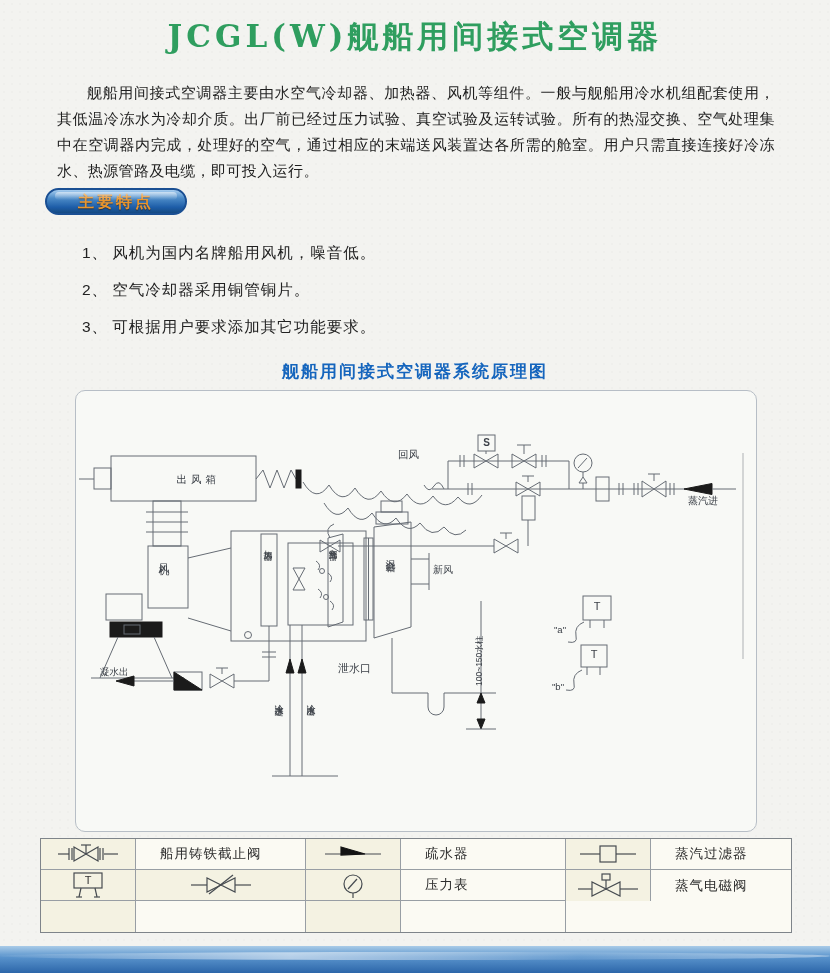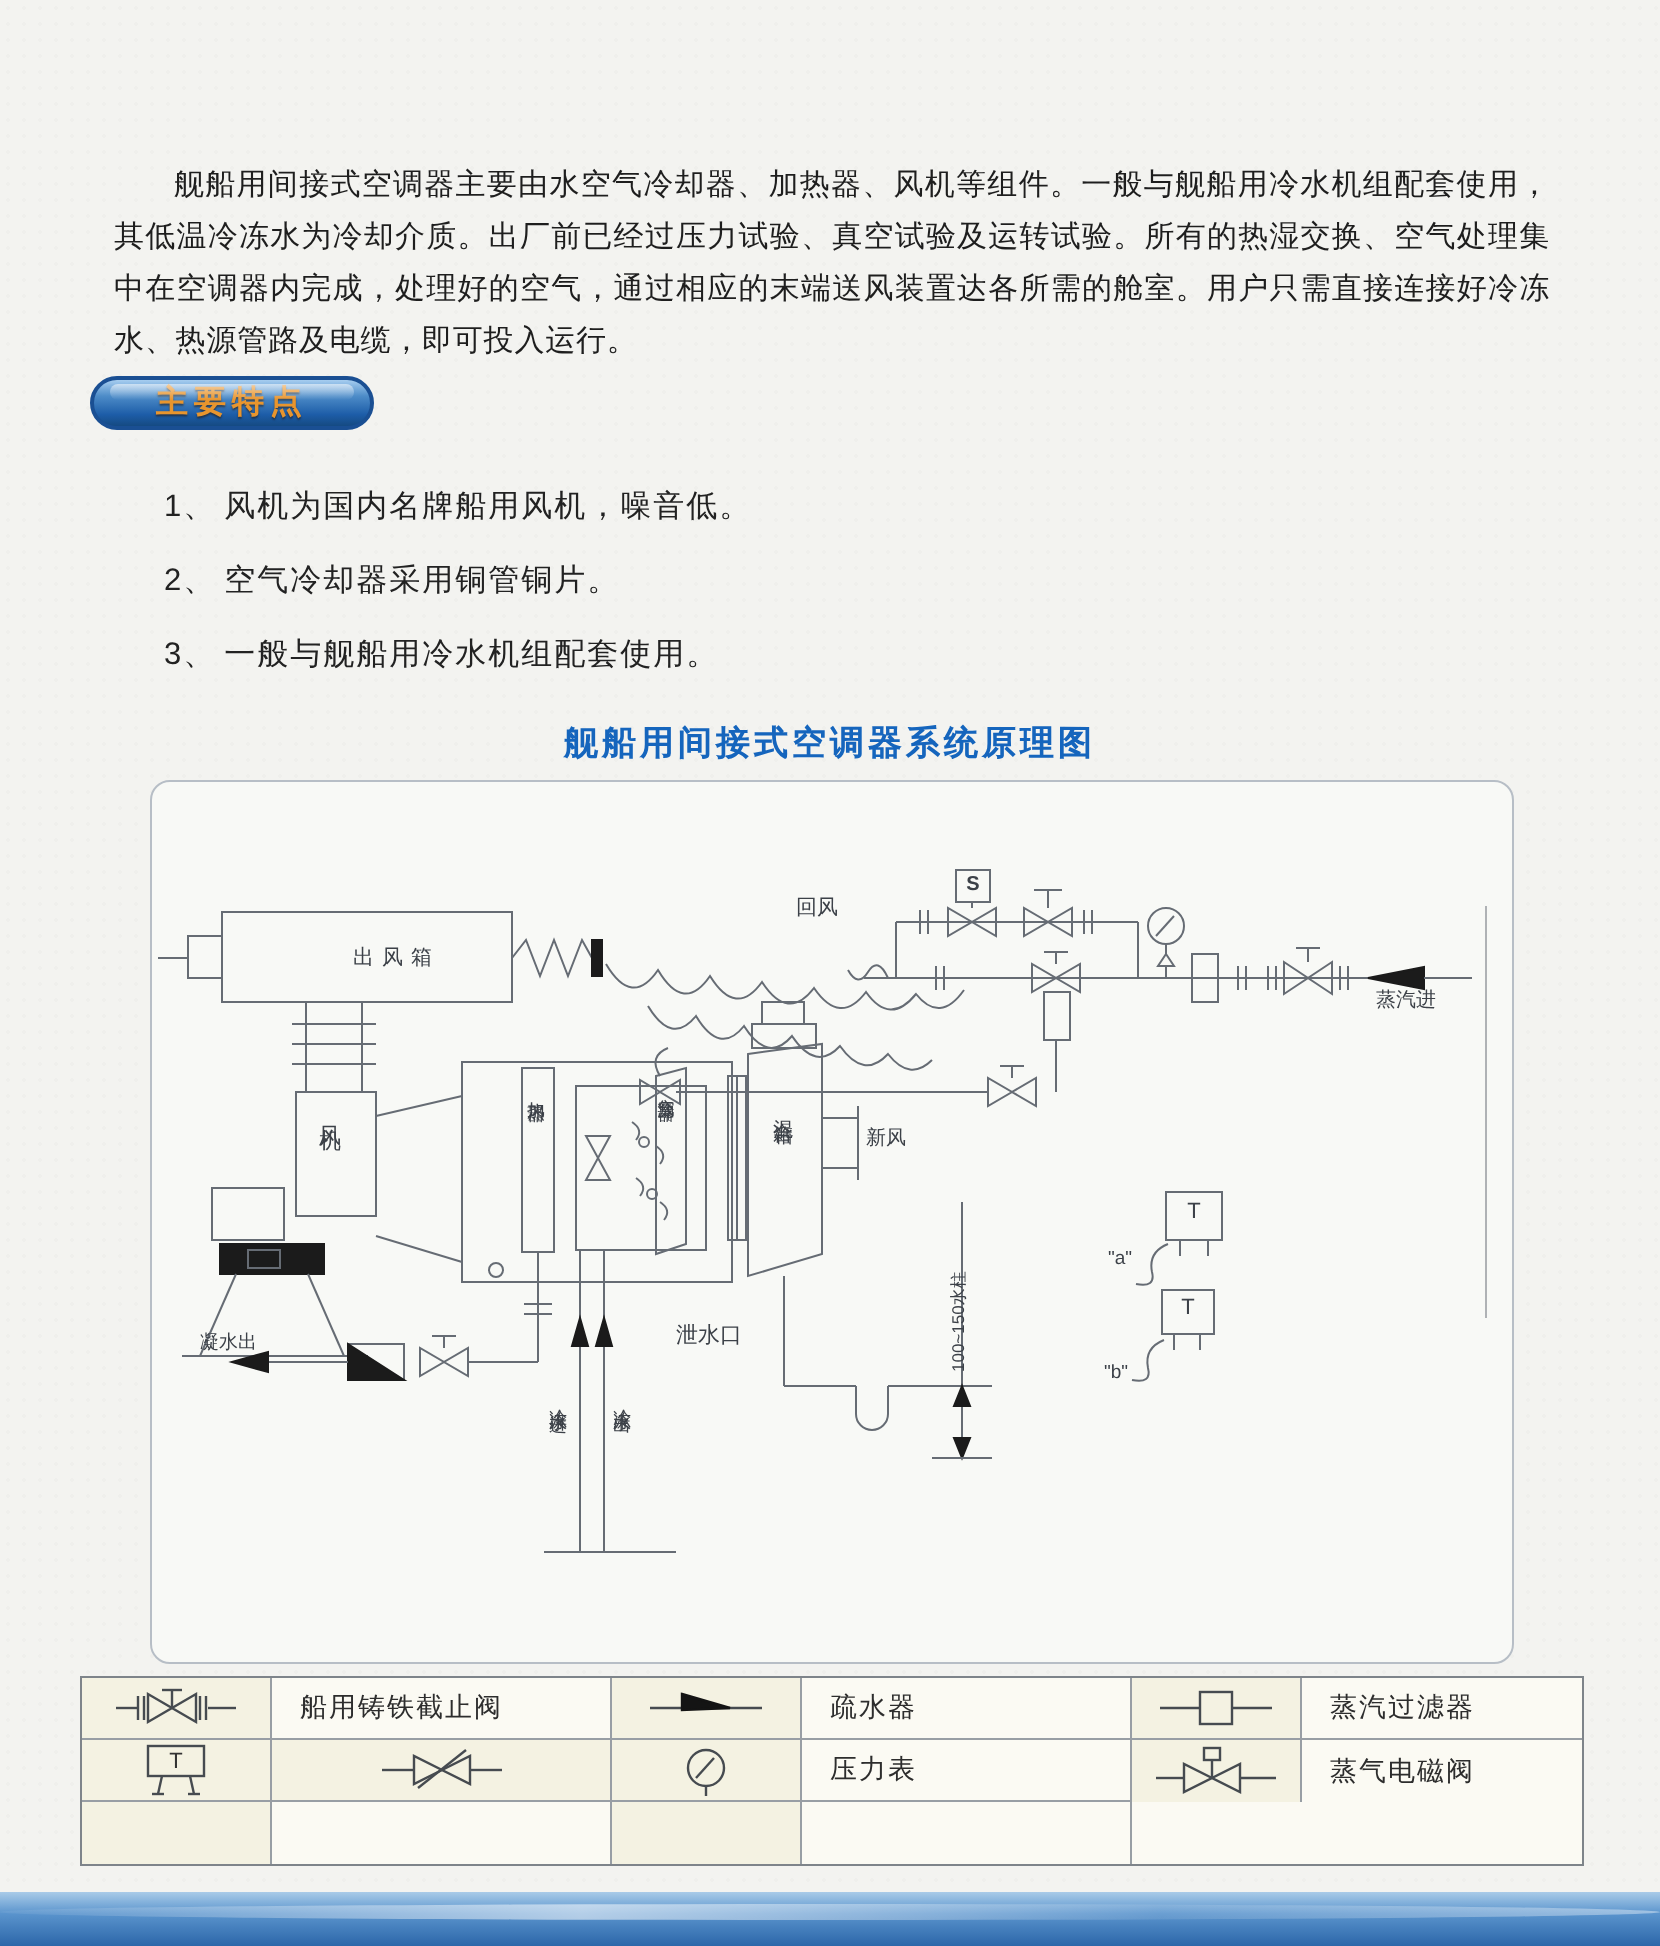--- a/index.html
+++ b/index.html
@@ -43,52 +43,53 @@
 
   
   .legend{position:absolute;left:40px;top:838px;width:750px;border:1.5px solid #7e848a;
           display:grid;grid-template-columns:95px 170px 95px 165px 85px 140px;
           grid-auto-rows:31px;background:#fbfaf3;}
   .lcell{border-right:1px solid #989ea4;border-bottom:1px solid #989ea4;
          display:flex;align-items:center;box-sizing:border-box;}
   .lcell:nth-child(6n){border-right:none;}
   .lcell.lrow3{border-bottom:none;}
   .sym{justify-content:center;background:#f4f2e2;}
-  .lab{padding-left:14px;font-size:13.5px;letter-spacing:1px;color:#2d2d2d;}
+  .lab{padding-left:24px;font-size:13.5px;letter-spacing:1px;color:#2d2d2d;}
   .legend-icon{display:block;}
   .legend-icon *{stroke:#464b50;fill:none;stroke-width:1.2;}
   .legend-icon .blk{fill:#141414;stroke:#141414;}
   .legend-icon text{stroke:none;fill:#333;font-family:"Liberation Sans",sans-serif;font-size:11px;}
 
   
   .band{position:absolute;left:0;bottom:0;width:100%;height:27px;
         background:linear-gradient(180deg,#a9cbe8 0%,#5a94cd 40%,#2c66a9 100%);}
   .band::before{content:"";position:absolute;left:0;top:6px;width:100%;height:8px;
         background:linear-gradient(90deg,rgba(255,255,255,.05),rgba(255,255,255,.55) 35%,rgba(255,255,255,.1) 70%,rgba(255,255,255,.4));
         border-radius:50%;}
 </style>
 </head>
 <body>
 
 <div class="page">
 
+  <div class="title">JCGL(W)舰船用间接式空调器</div>
 
   <div class="intro">舰船用间接式空调器主要由水空气冷却器、加热器、风机等组件。一般与舰船用冷水机组配套使用，其低温冷冻水为冷却介质。出厂前已经过压力试验、真空试验及运转试验。所有的热湿交换、空气处理集中在空调器内完成，处理好的空气，通过相应的末端送风装置达各所需的舱室。用户只需直接连接好冷冻水、热源管路及电缆，即可投入运行。</div>
 
   <div class="badge">主要特点</div>
 
   <div class="features">
     <div class="f-item">
       <span class="f-num">1、</span><span>风机为国内名牌船用风机，噪音低。</span>
     </div>
     <div class="f-item">
       <span class="f-num">2、</span><span>空气冷却器采用铜管铜片。</span>
     </div>
     <div class="f-item">
-      <span class="f-num">3、</span><span>一般与舰船用冷水机组配套使用。</span>
+      <span class="f-num">3、</span><span>可根据用户要求添加其它功能要求。</span>
     </div>
   </div>
 
   <div class="diagram-title">舰船用间接式空调器系统原理图</div>
 
   <div class="panel">
     <svg width="680" height="440" viewBox="0 0 680 440">
 
       <rect x="35" y="65" width="145" height="45"></rect>
       <rect x="18" y="77" width="17" height="21"></rect>

